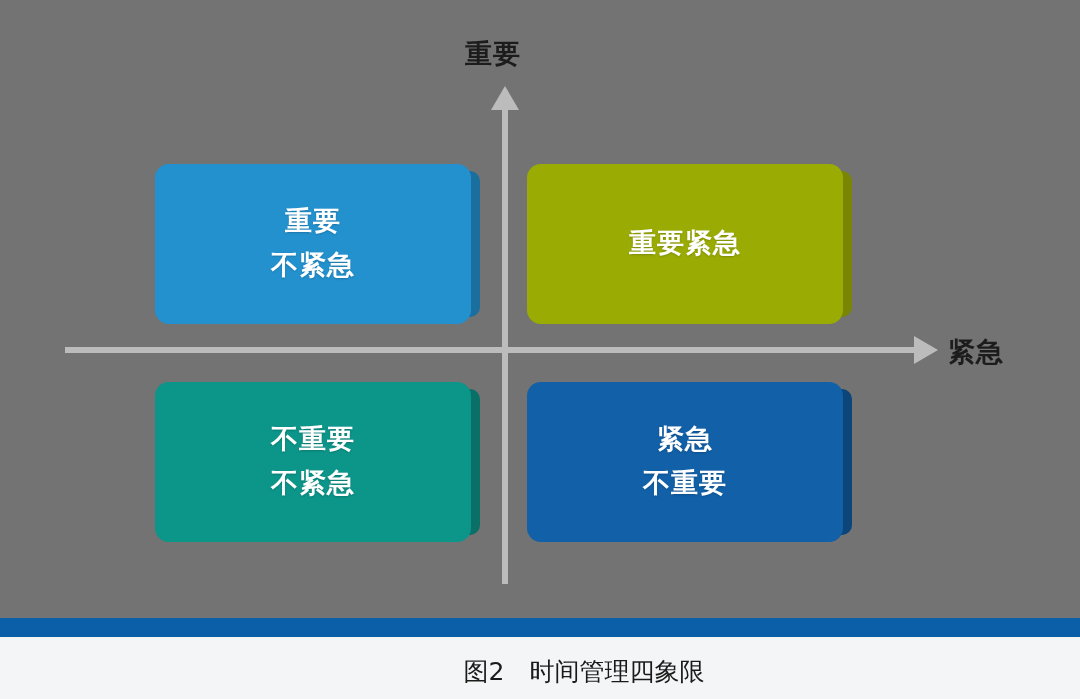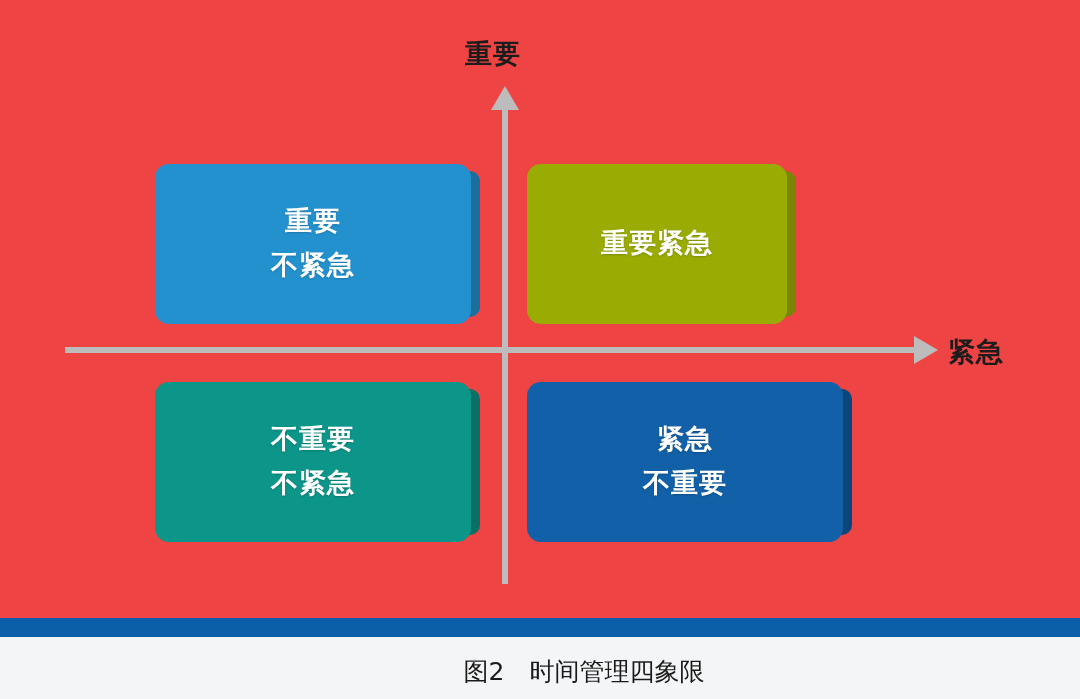--- a/index.html
+++ b/index.html
@@ -110,21 +110,21 @@
     text-align: center;
     color: #ffffff;
     font-weight: bold;
     font-size: 27px;
     line-height: 1.62;
     text-shadow: 0 1px 2px rgba(0,0,0,0.18);
     letter-spacing: 1px;
   }
 
   #quad-tl { left: 155px; top: 164px; width: 316px; height: 160px; }
-  #quad-tr { left: 527px; top: 164px; width: 260px; height: 160px; align-items: center; }
+  #quad-tr { left: 527px; top: 164px; width: 316px; height: 160px; align-items: center; }
   #quad-bl { left: 155px; top: 382px; width: 316px; height: 160px; }
   #quad-br { left: 527px; top: 382px; width: 316px; height: 160px; }
 
   
   #bottom-bar {
     position: absolute;
     left: 0;
     top: 618px;
     width: 1080px;
     height: 19px;
@@ -141,21 +141,21 @@
     font-size: 25px;
     color: #1a1a1a;
     font-family: "DejaVu Sans", "Liberation Sans", sans-serif;
     white-space: pre;
     padding-left: 44px;
   }
 </style>
 </head>
 <body style="background: rgb(244, 245, 246);">
 
-<div id="figure" style="background: #ef4444;">
+<div id="figure" style="background: #737373;">
 
   <div class="axis-v" style="background: rgb(188, 188, 188);"></div>
   <div class="arrow-up" style="border-bottom-color: rgb(188, 188, 188);"></div>
   <div class="axis-h" style="background: rgb(188, 188, 188);"></div>
   <div class="arrow-right" style="border-left-color: rgb(188, 188, 188);"></div>
 
   <div class="axis-label top">重要</div>
   <div class="axis-label right">紧急</div>
 
   <div class="quad" id="quad-tl">

